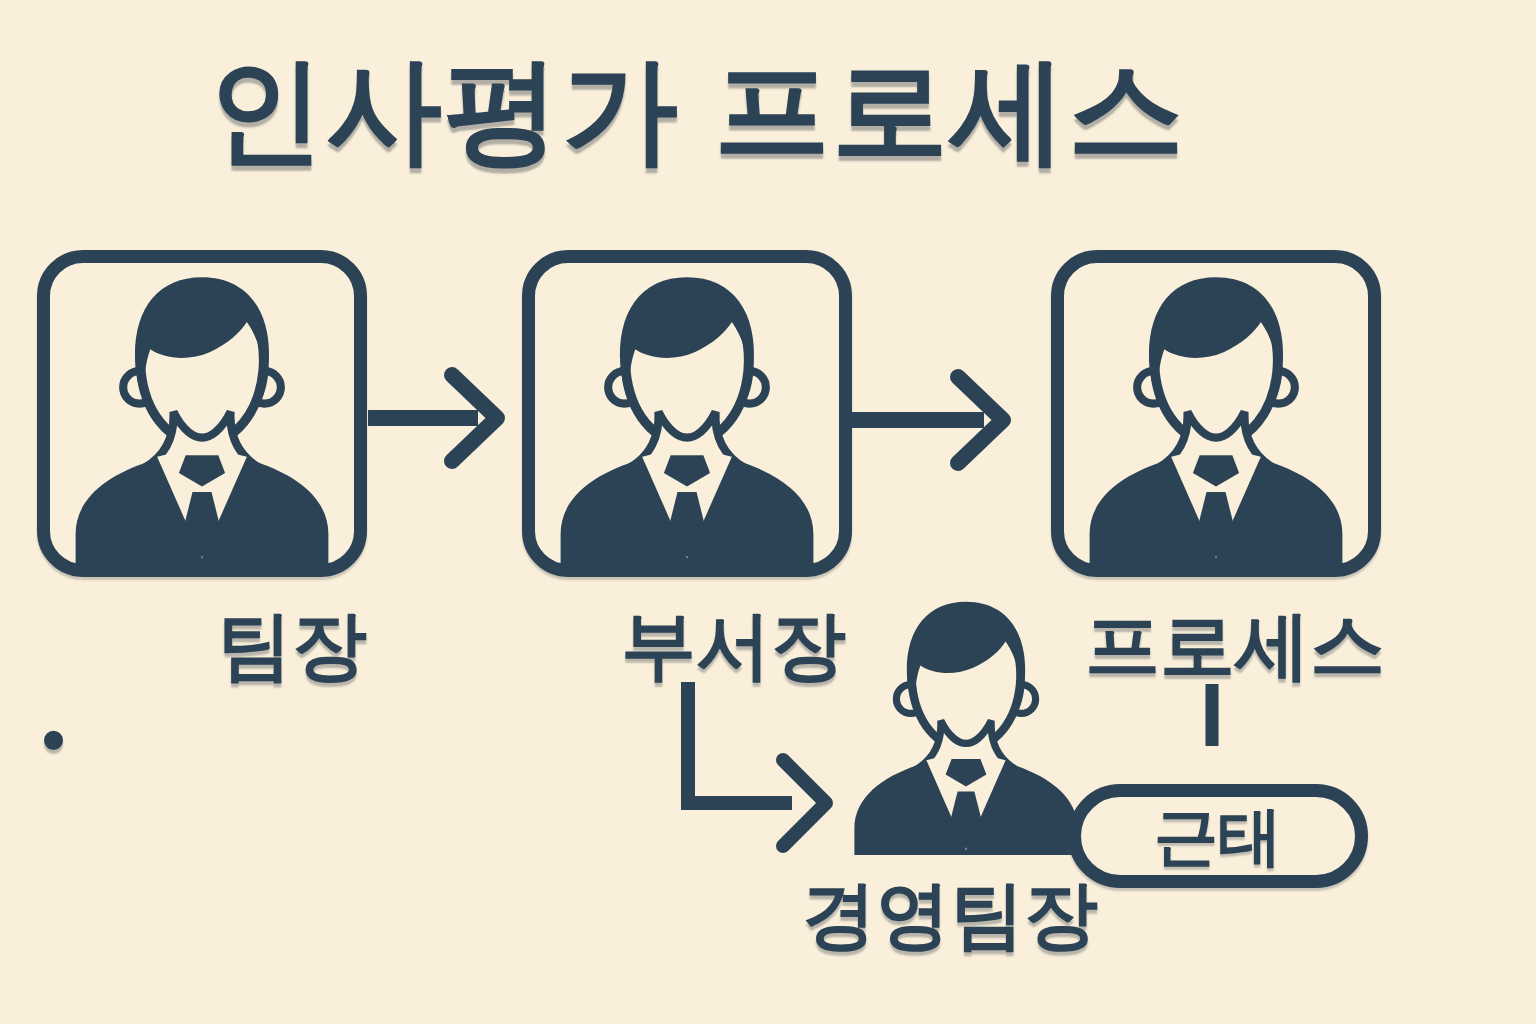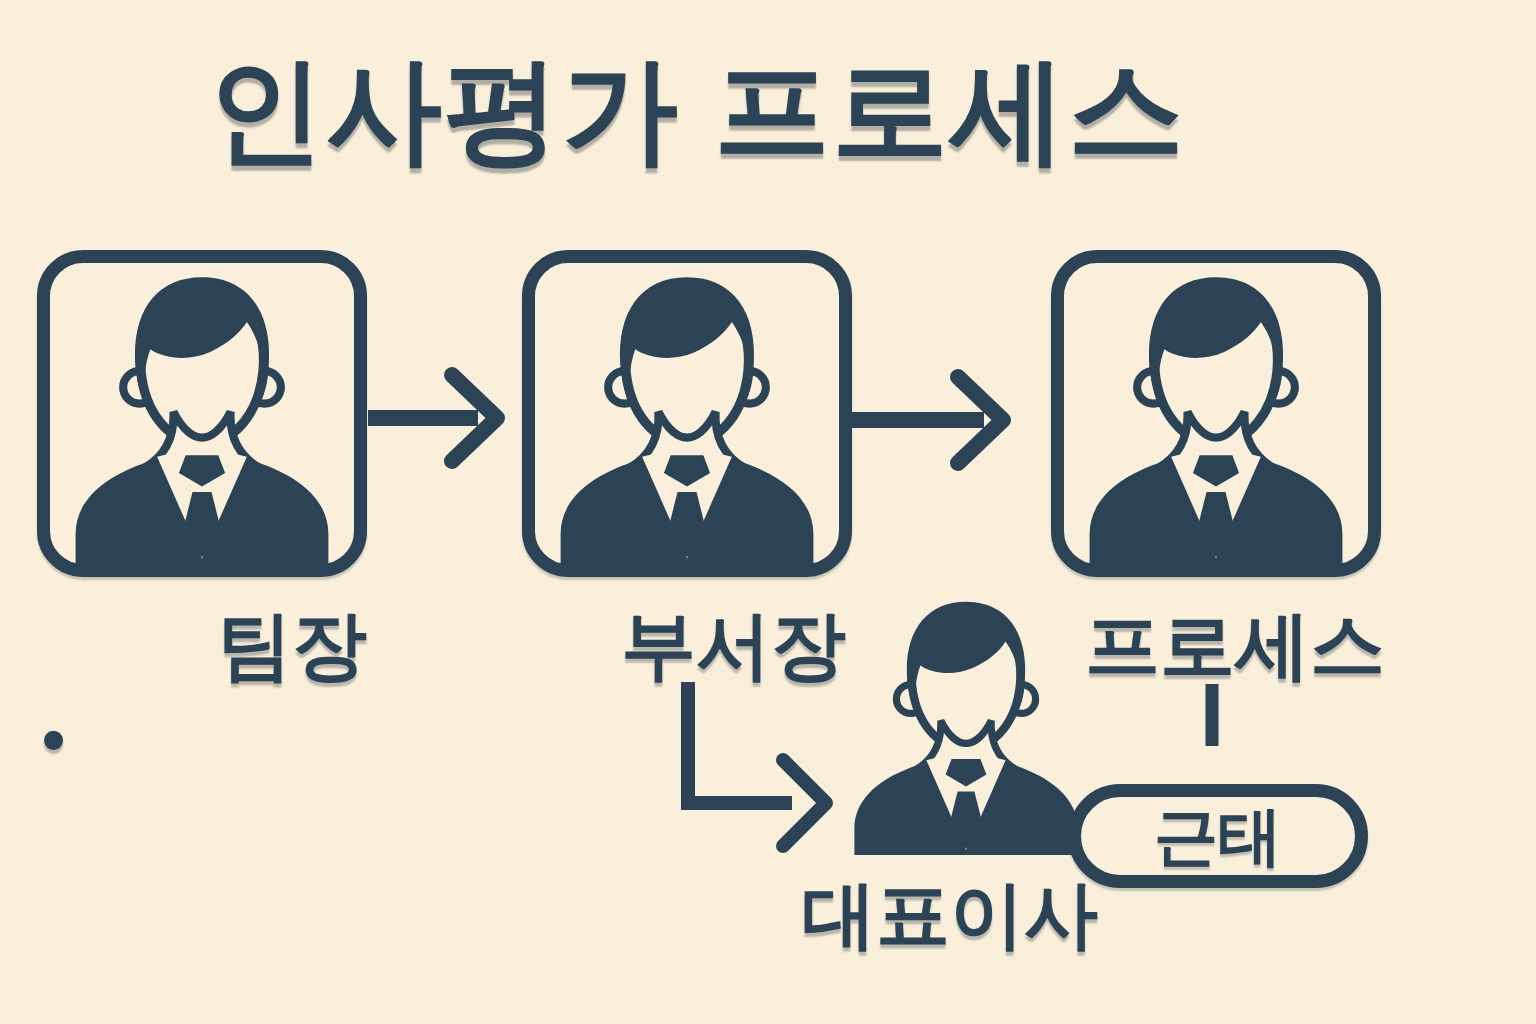--- a/index.html
+++ b/index.html
@@ -160,19 +160,19 @@
   <div class="step-label" id="label-2">부서장</div>
   <div class="step-label" id="label-3">프로세스</div>
 
   <div class="bullet-row">
     <span class="marker">•</span>
   </div>
 
   <svg class="branch-bust" viewBox="0 0 200 220">
     <use href="#person"></use>
   </svg>
-  <div class="branch-label">대표이사</div>
+  <div class="branch-label">경영팀장</div>
 
   <div class="pill">
     <span>근태</span>
   </div>
 
 </div>
 
 </body></html>

